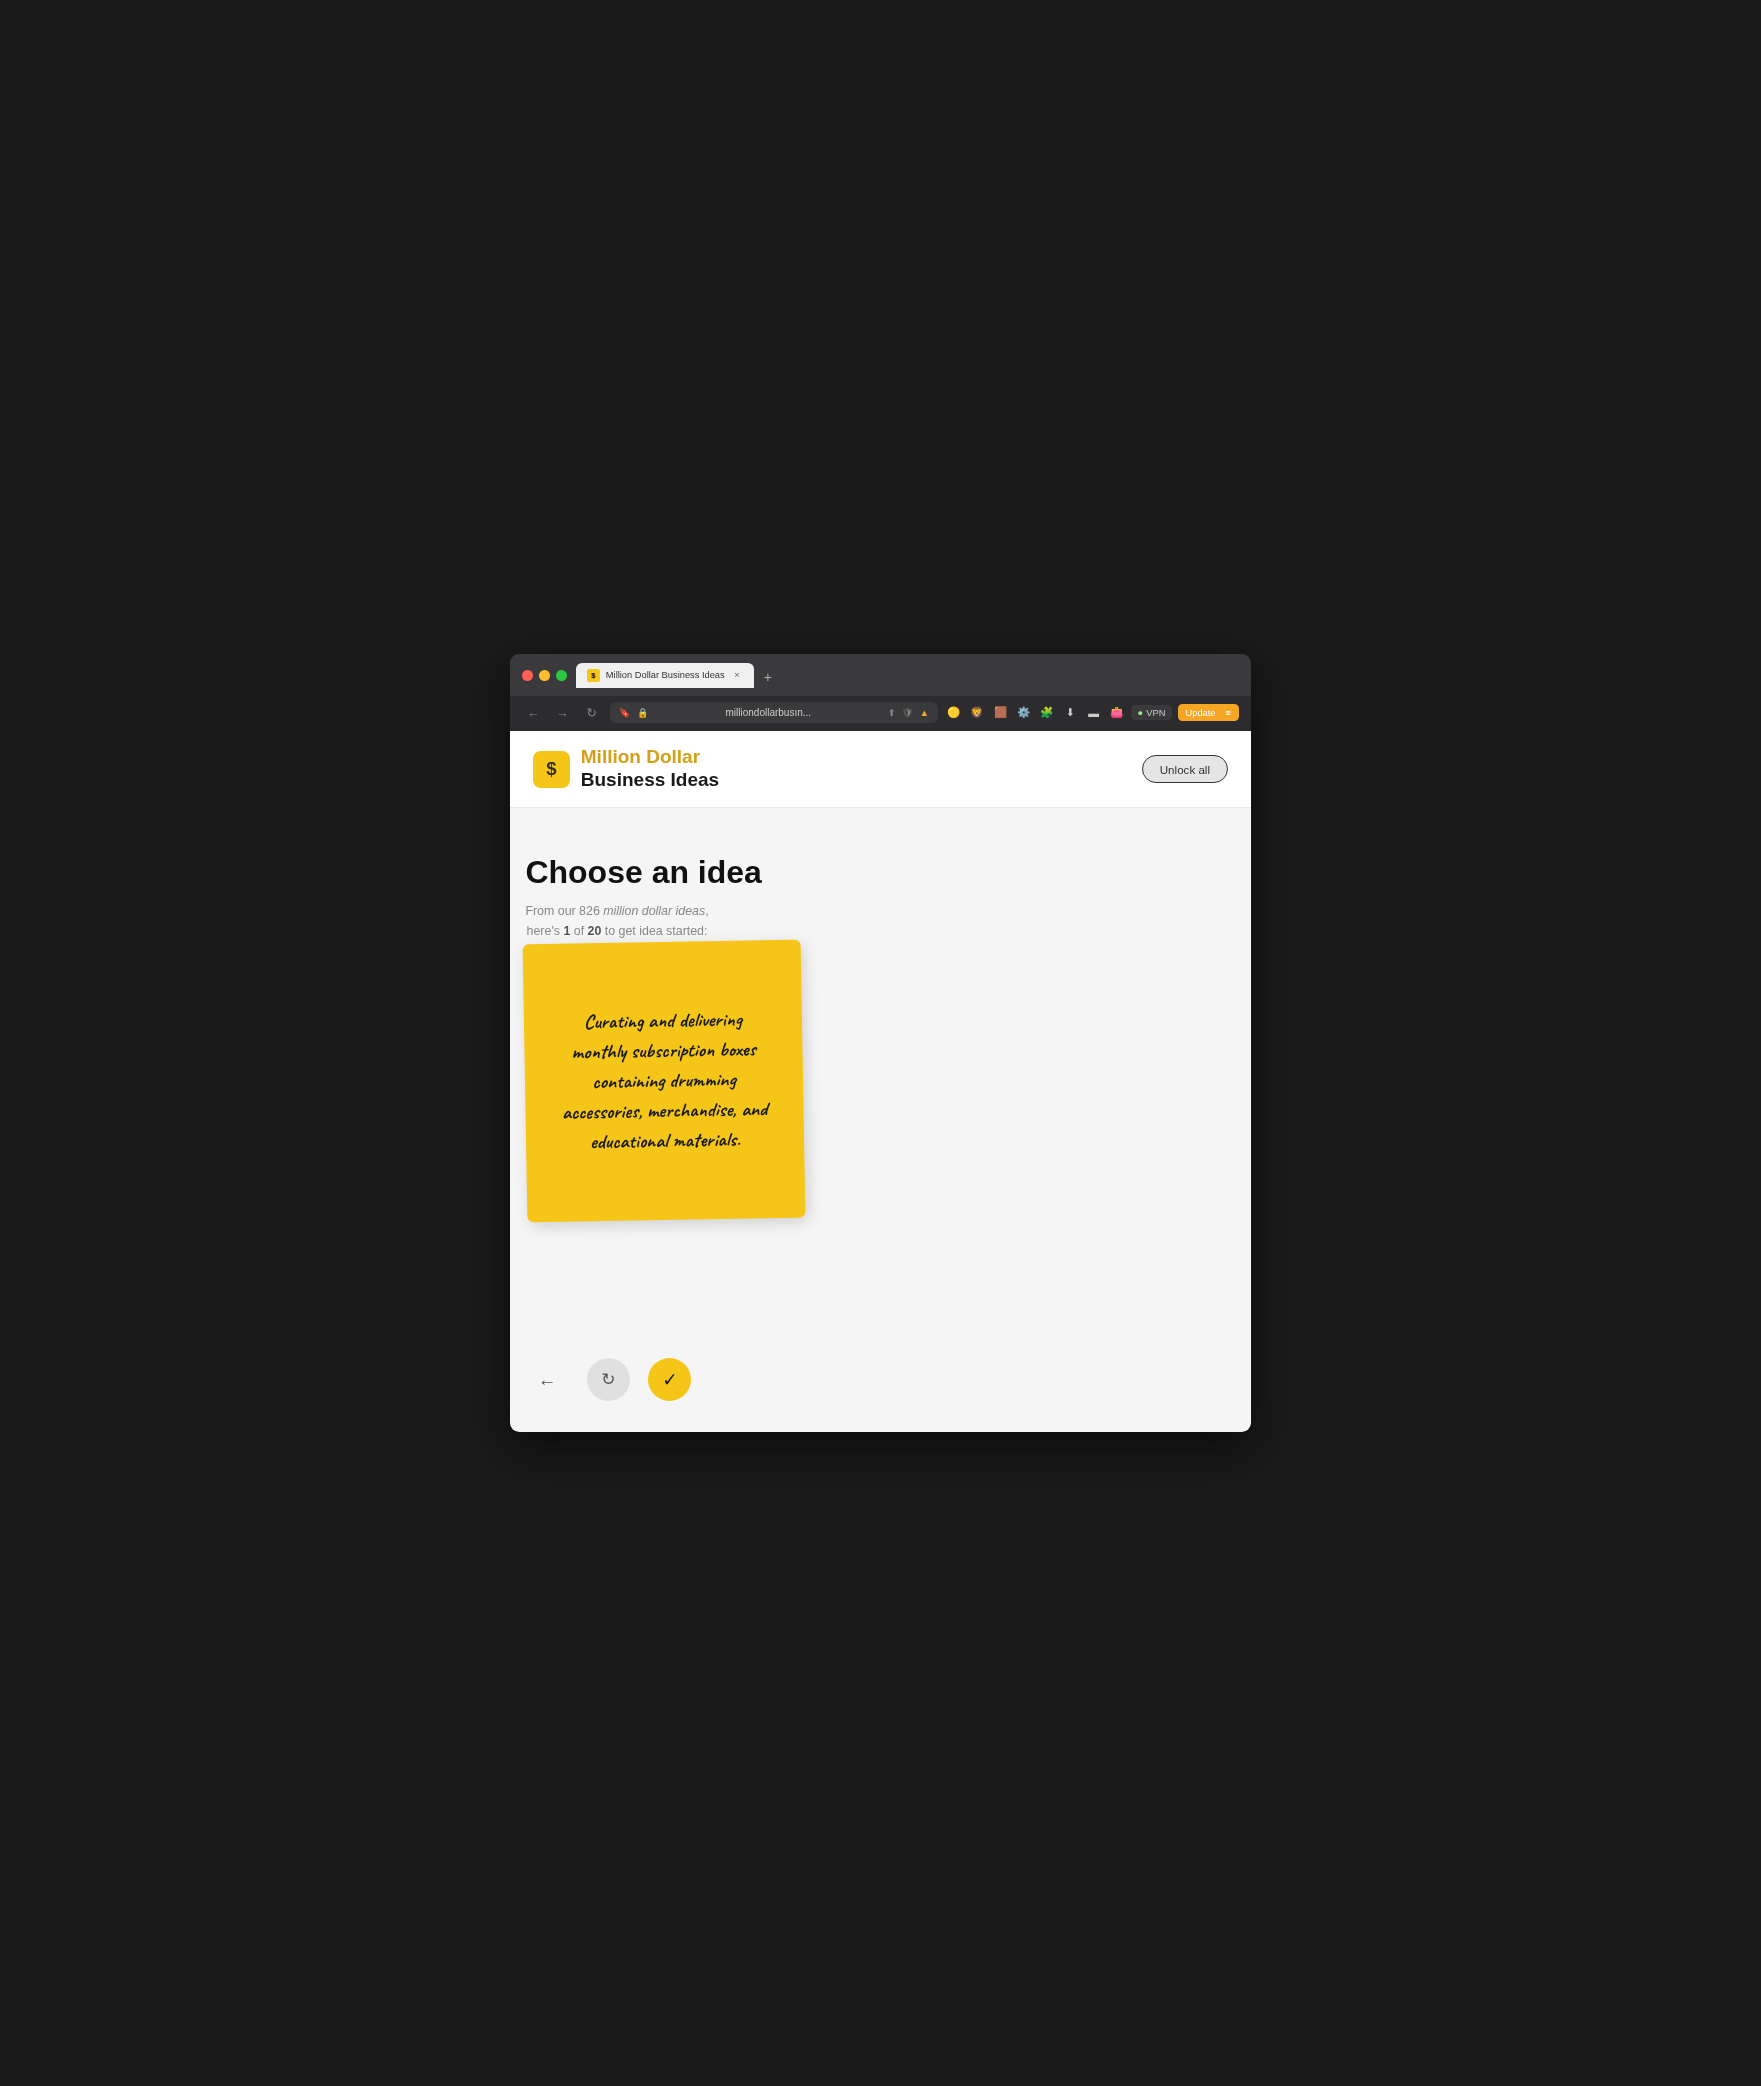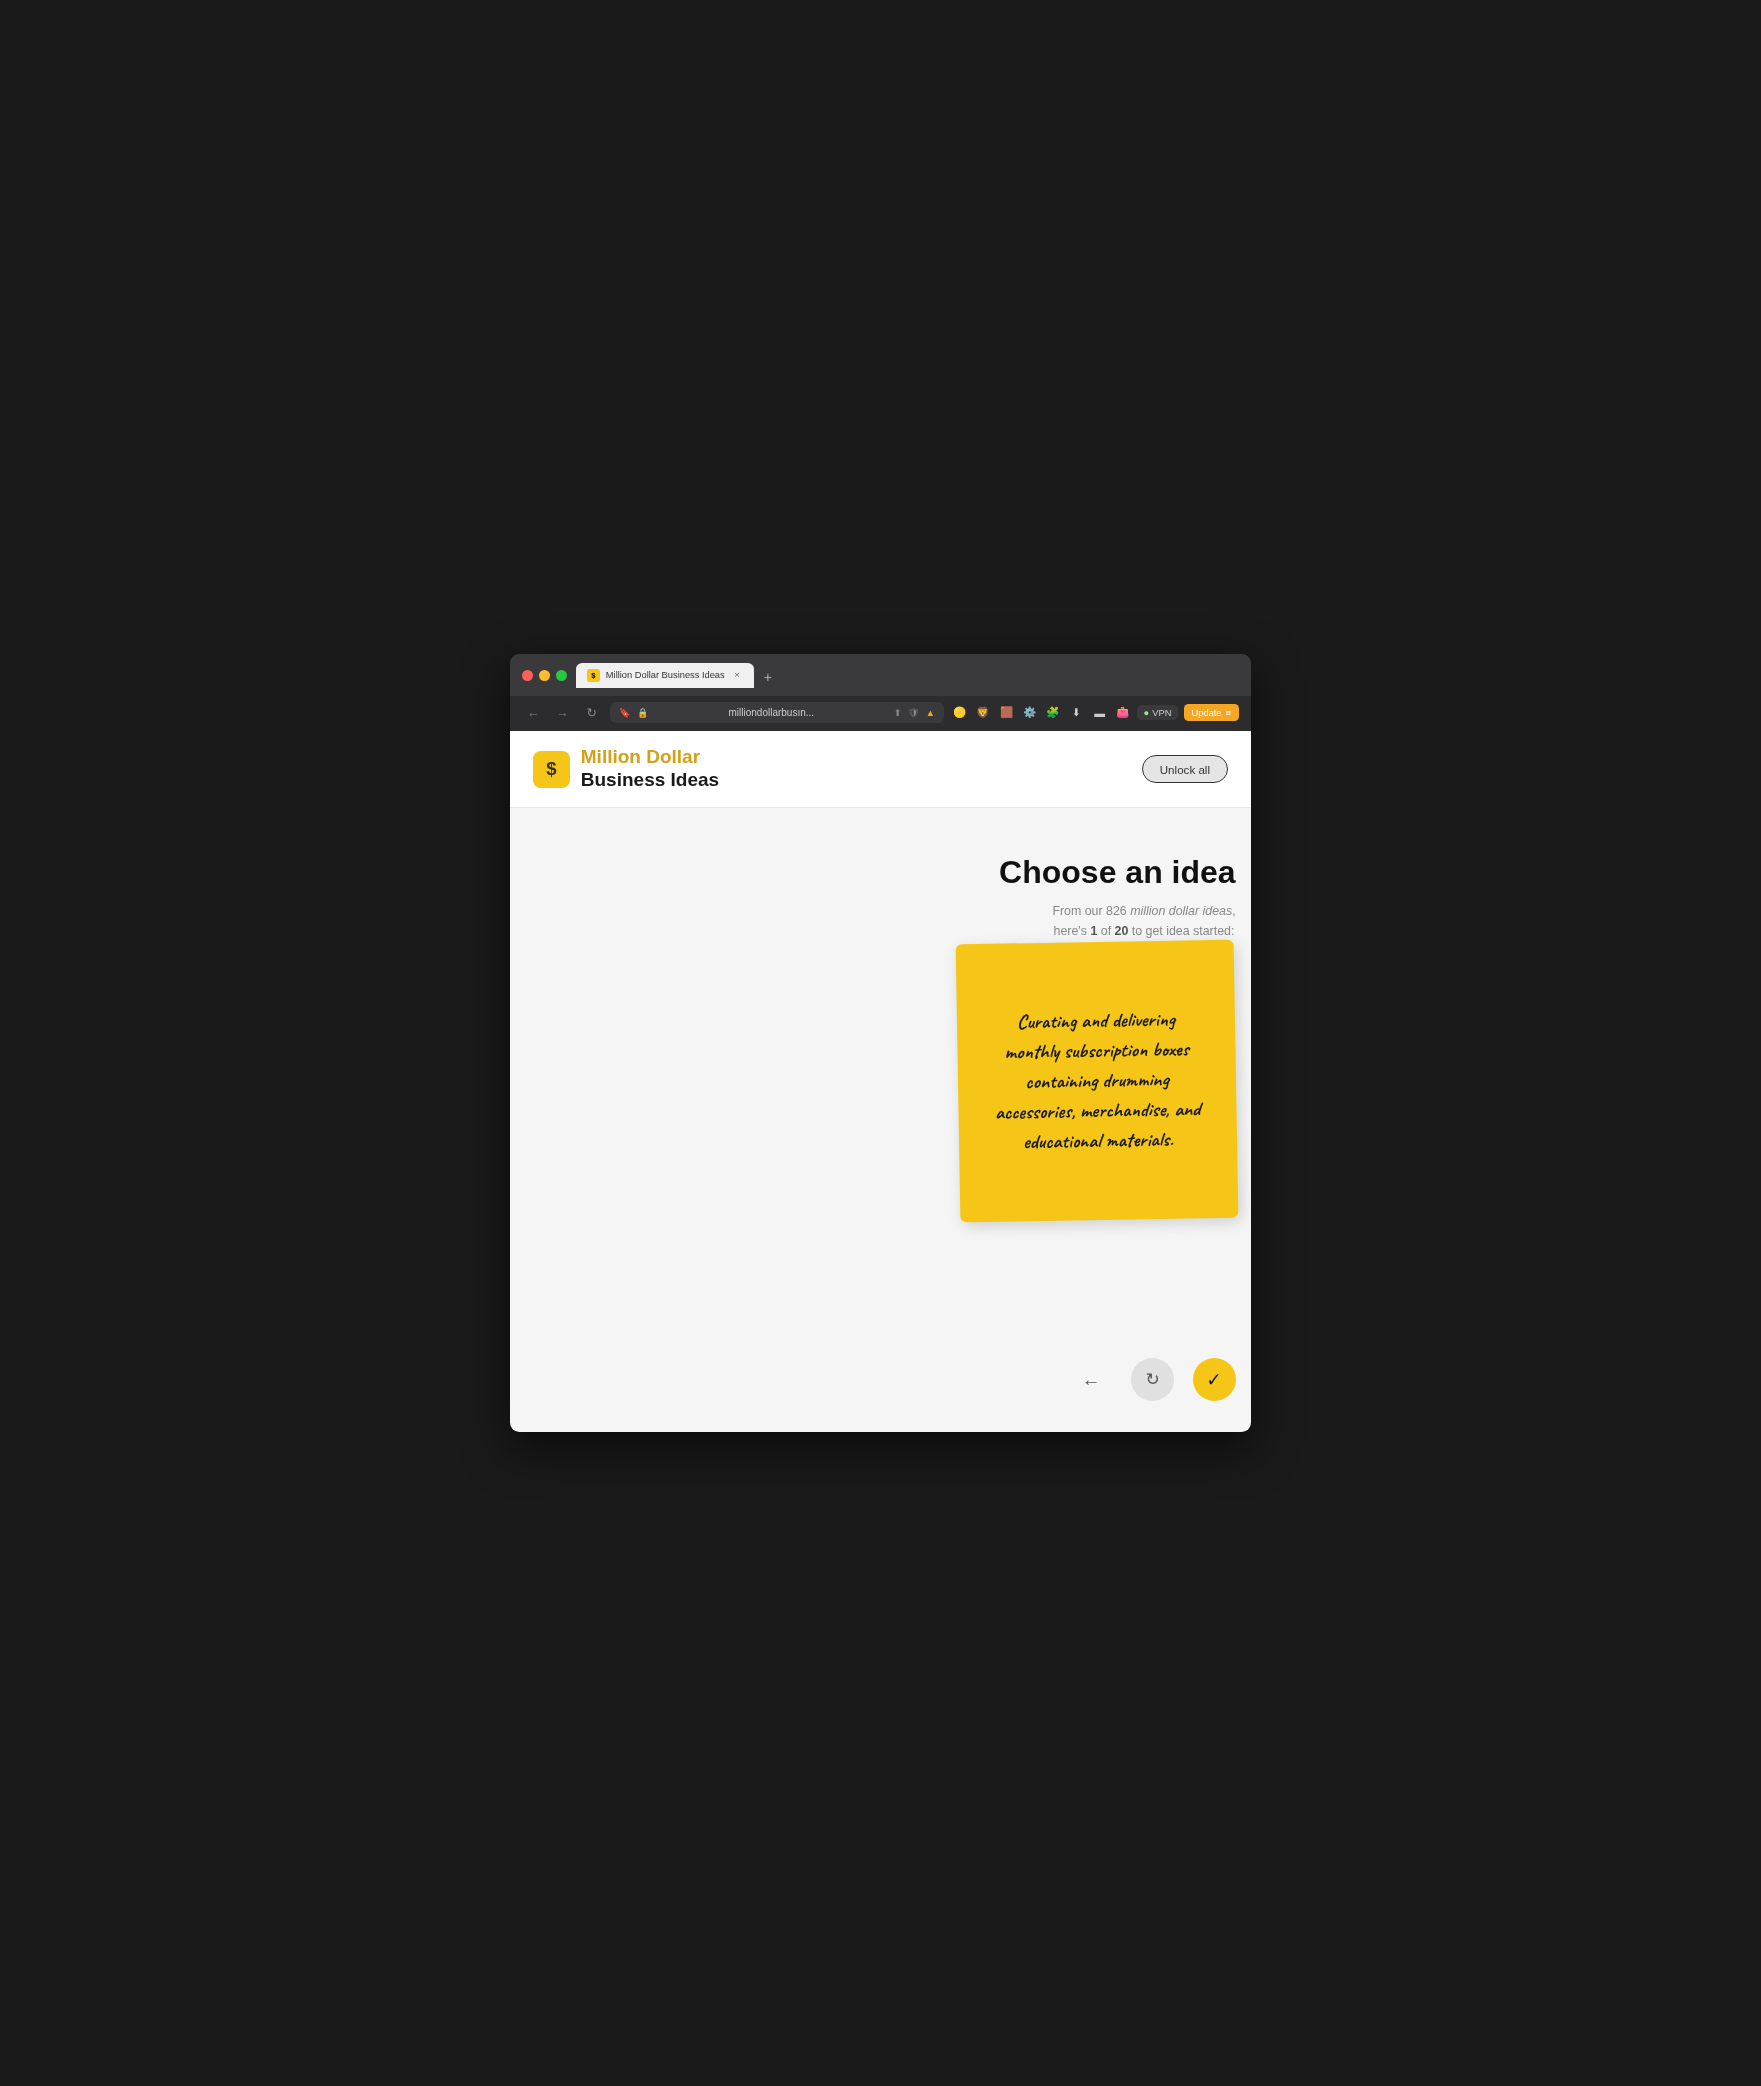--- a/index.html
+++ b/index.html
@@ -201,21 +201,21 @@
     .update-btn {
       background: #f5a623;
       border: none;
       border-radius: 4.6px;
       padding: 3.1px 7.7px;
       color: white;
       font-size: 9.3px;
       cursor: pointer;
       display: flex;
       align-items: center;
-      gap: 4px;
+      gap: 10px;
     }
 
     
     .page-content {
       background: #f5f5f5;
       min-height: 618px;
     }
 
     
     .app-header {
@@ -268,21 +268,21 @@
       font-size: 11.6px;
       cursor: pointer;
       color: #333;
       font-weight: 500;
     }
 
     
     .main-content {
       display: flex;
       flex-direction: column;
-      align-items: flex-end;
+      align-items: flex-start;
       padding: 46px 15.4px 31px;
     }
 
     .choose-title {
       font-size: 32px;
       font-weight: 800;
       color: #111;
       margin-bottom: 10.8px;
       text-align: center;
     }

